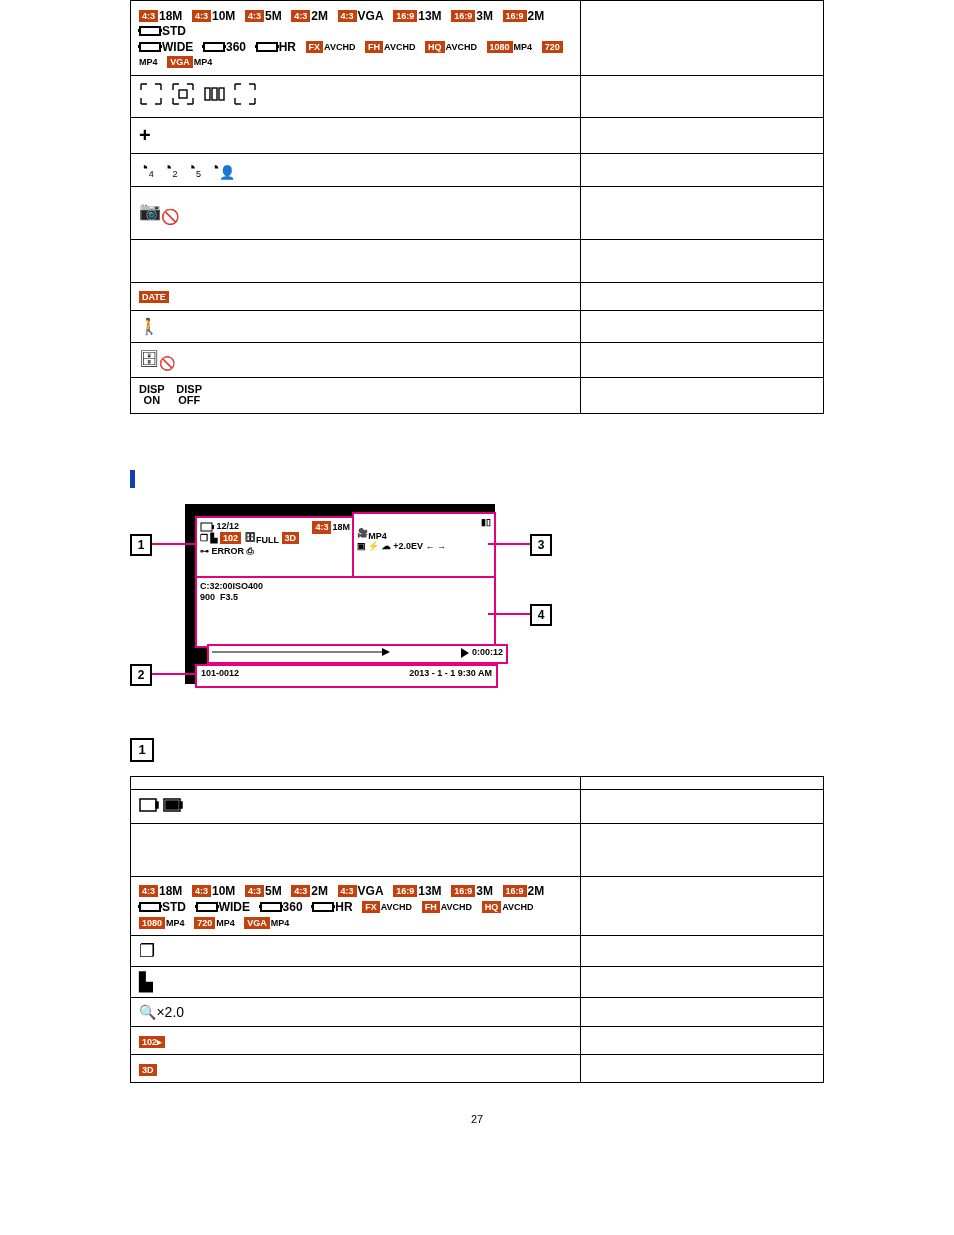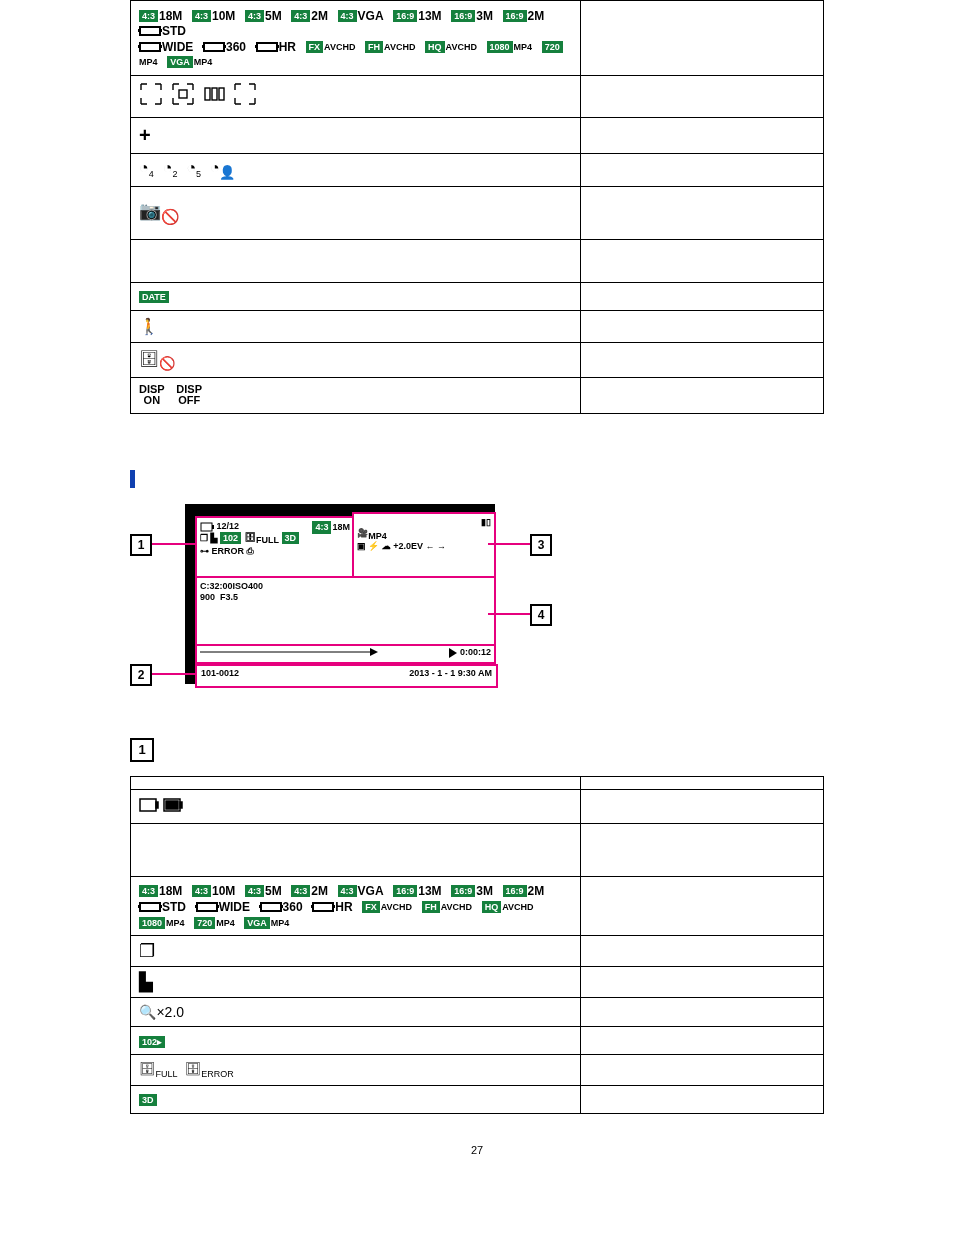--- a/index.html
+++ b/index.html
@@ -1,35 +1,35 @@
 <!DOCTYPE html>
 <html><head>
 <meta charset="utf-8">
 <style>
   body{margin:0;font-family:Arial,Helvetica,sans-serif;font-size:13px;color:#000;background:#fff}
   .page{width:954px;margin:0 auto;padding:0 130px 40px 130px;box-sizing:border-box}
   table{border-collapse:collapse;width:100%;margin-bottom:30px}
   td{border:1px solid #000;padding:6px 8px;vertical-align:middle}
   td:first-child{width:65%}
   td.head{font-weight:bold}
-  .badge{display:inline-block;background:#15803d;color:#fff;font-size:9px;font-weight:bold;padding:1px 3px;margin-right:1px;vertical-align:middle}
+  .badge{display:inline-block;background:#c2410c;color:#fff;font-size:9px;font-weight:bold;padding:1px 3px;margin-right:1px;vertical-align:middle}
   .sz{display:inline-block;font-weight:bold;font-size:12px;margin-right:6px;vertical-align:middle}
   .pano{display:inline-block;border:2px solid #000;width:18px;height:6px;vertical-align:middle;margin-right:1px;position:relative}
   .pano::before,.pano::after{content:"";position:absolute;width:3px;height:3px;background:#000}
   .pano::before{left:-3px;top:1px}.pano::after{right:-3px;top:1px}
   .row-icons{font-size:18px;line-height:1}
   .bluebar{display:inline-block;width:5px;height:18px;background:#1040b0;vertical-align:middle;margin:26px 0 10px 0}
   
   .diagram{position:relative;width:430px;height:210px;margin:6px 0 18px 0}
   .lcd{position:absolute;left:55px;top:0;width:310px;height:180px;background:#000}
   .fr{position:absolute;border:2px solid #e6007e;background:#fff;font-size:9px;font-weight:bold;line-height:1.2;color:#000}
   .fr1{left:65px;top:12px;width:150px;height:56px;padding:3px}
   .fr3{left:222px;top:8px;width:134px;height:56px;padding:3px}
   .fr4{left:65px;top:72px;width:291px;height:62px;padding:3px;font-size:9px}
-  .progress{left:65px;top:140px;width:291px;height:14px;padding:1px 3px;font-size:9px;text-align:right}
+  .progress{left:77px;top:140px;width:291px;height:14px;padding:1px 3px;font-size:9px;text-align:right}
   .fr2{left:65px;top:160px;width:291px;height:16px;padding:2px 4px;font-size:9px}
   .callout{position:absolute;width:18px;height:18px;border:2px solid #000;text-align:center;font-weight:bold;font-size:12px;line-height:18px;background:#fff}
   .c1{left:0;top:30px}.c2{left:0;top:160px}.c3{left:400px;top:30px}.c4{left:400px;top:100px}
   .hline{position:absolute;border-top:2px solid #e6007e}
   .h1{left:20px;top:39px;width:45px}.h2{left:20px;top:169px;width:45px}
   .h3{left:358px;top:39px;width:42px}.h4{left:358px;top:109px;width:42px}
   .sec-callout{display:inline-block;width:20px;height:20px;border:2px solid #000;text-align:center;font-weight:bold;line-height:20px;margin-top:6px}
   .disp{display:inline-block;font-weight:bold;font-size:11px;text-align:center;line-height:1;margin-right:8px}
   .timer{display:inline-block;font-size:16px;vertical-align:middle;margin-right:4px}
   .small{font-size:9px}
@@ -260,27 +260,20 @@
         </tr>
   <tr>
           <td><span class="zoom">🔍<span>×2.0</span></span></td>
           <td></td>
         </tr>
   <tr>
           <td><span class="badge"><span>102</span>▸</span></td>
           <td></td>
         </tr>
   <tr>
-          <td>
-    <span>🗄<sub class="small">FULL</sub></span>&nbsp;
-    <span>🗄<sub class="small">ERROR</sub></span>
-  </td>
-          <td></td>
-        </tr>
-  <tr>
           <td><span class="badge">3D</span></td>
           <td></td>
         </tr>
 </tbody>
     </table>
 
 <div class="pagenum">27</div>
 </div>
 
 </body></html>

